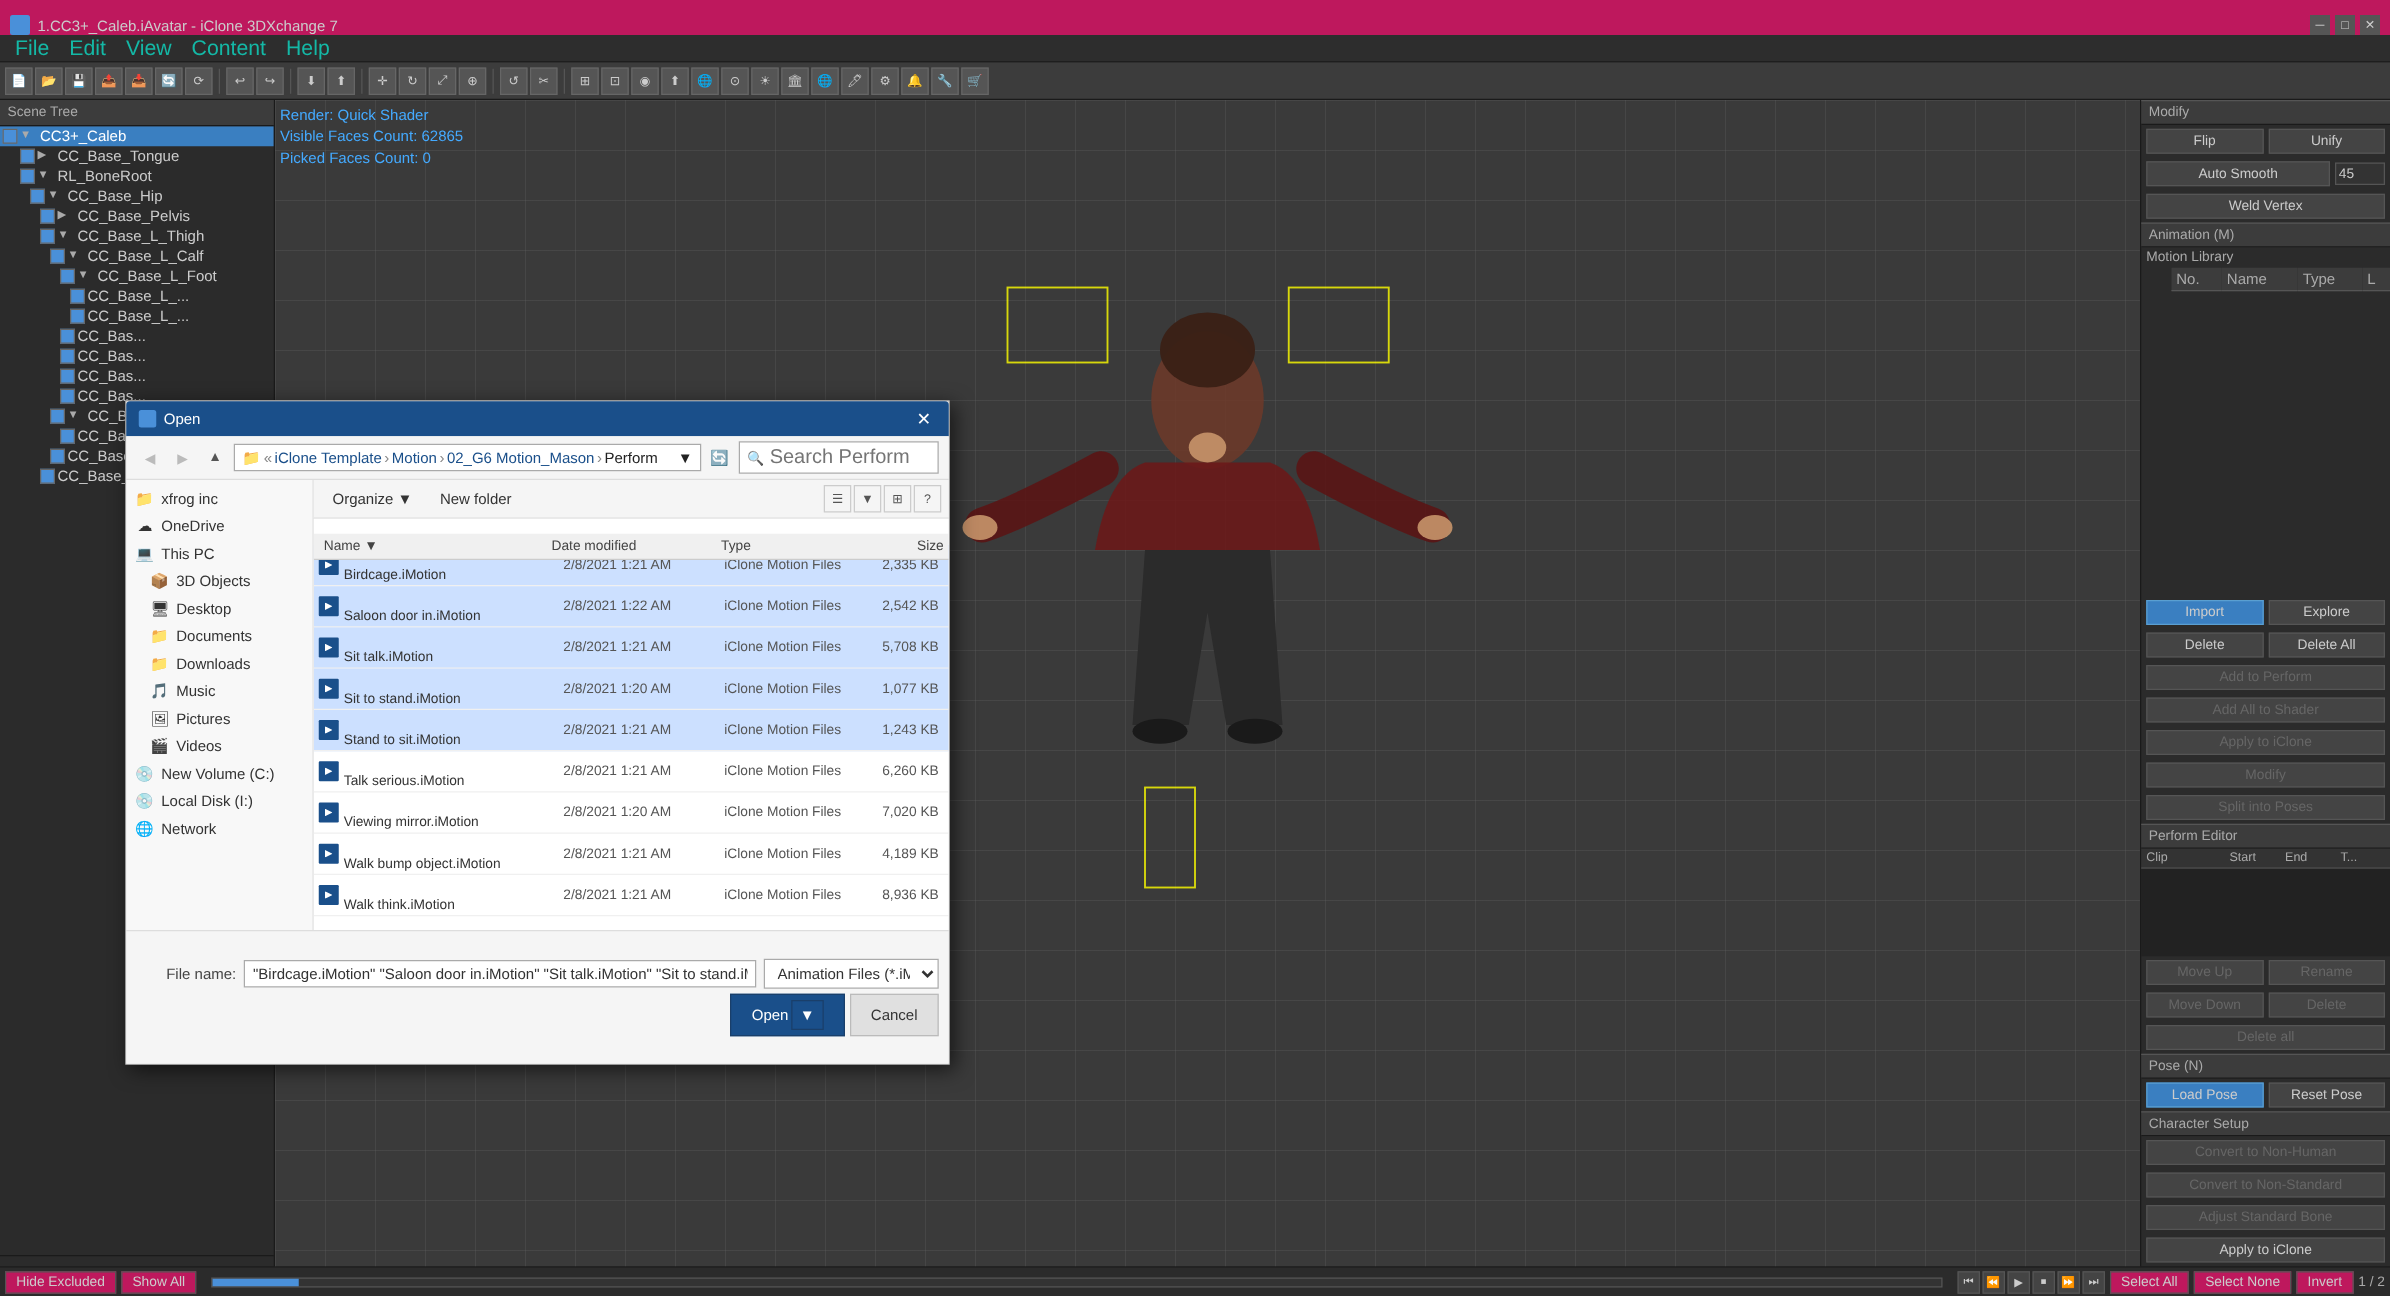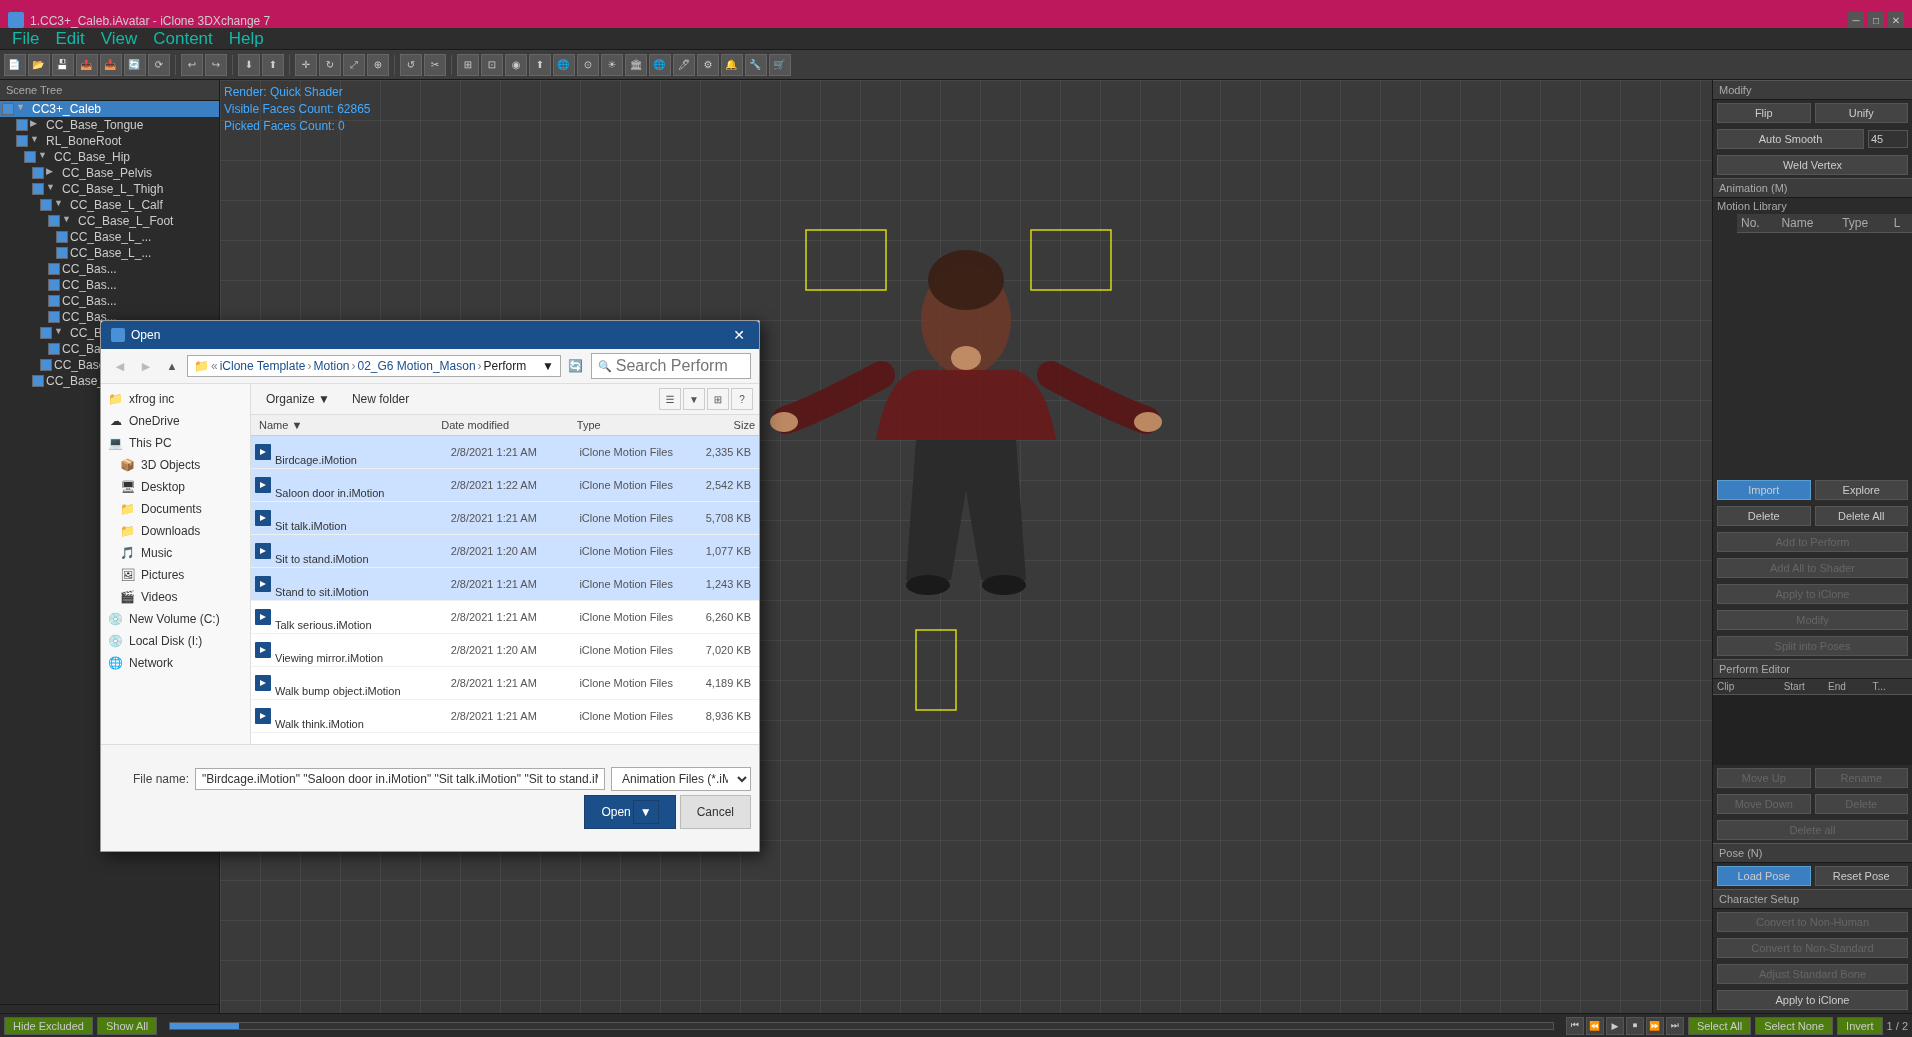--- a/index.html
+++ b/index.html
@@ -157,21 +157,21 @@
     
     #bottombar {
       height: 24px;
       background: #2b2b2b;
       border-top: 1px solid #1a1a1a;
       display: flex;
       align-items: center;
       padding: 0 4px;
       gap: 4px;
     }
-    .bottom-btn { padding: 2px 8px; background: #4d7c0f; border: 1px solid #555; color: #ccc; cursor: pointer; font-size: 11px; }
+    .bottom-btn { padding: 2px 8px; background: #be185d; border: 1px solid #555; color: #ccc; cursor: pointer; font-size: 11px; }
     .playback-controls { display: flex; gap: 2px; align-items: center; }
     .play-btn { width: 18px; height: 18px; background: #444; border: 1px solid #555; color: #ccc; cursor: pointer; display: flex; align-items: center; justify-content: center; font-size: 9px; }
     .page-indicator { color: #aaa; font-size: 11px; margin-left: auto; }
     #open-dialog {
       background: #f0f0f0;
       border: 1px solid #999;
       border-radius: 1px;
       width: 660px;
       box-shadow: 4px 4px 16px rgba(0,0,0,0.6);
       color: #222;
@@ -271,21 +271,21 @@
       flex: 1;
       overflow-y: auto;
       background: #fff;
     }
     .file-list-header {
       display: flex;
       background: #f0f0f0;
       border-bottom: 1px solid #ccc;
       padding: 2px 0;
       position: sticky;
-      top: 0;
+      top: 12px;
     }
     .file-col-name { flex: 2; padding: 2px 8px; color: #444; font-size: 11px; cursor: pointer; }
     .file-col-date { flex: 1.5; padding: 2px 4px; color: #444; font-size: 11px; cursor: pointer; }
     .file-col-type { flex: 1.2; padding: 2px 4px; color: #444; font-size: 11px; }
     .file-col-size { flex: 0.8; padding: 2px 4px; color: #444; font-size: 11px; text-align: right; }
     .file-row {
       display: flex;
       align-items: center;
       padding: 2px 0;
       cursor: pointer;

